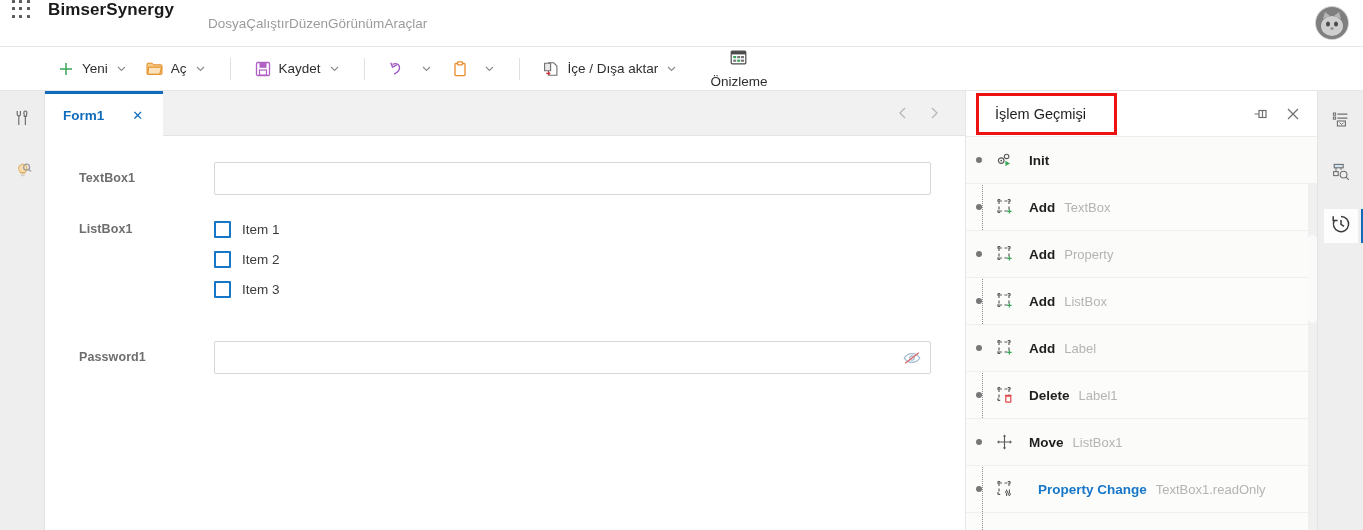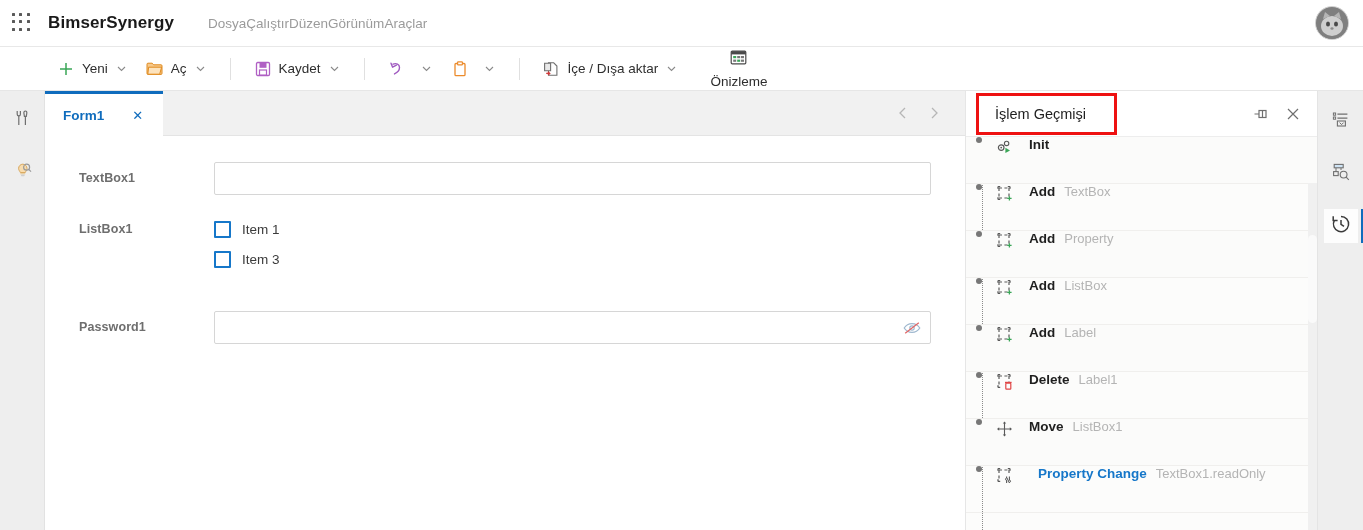--- a/index.html
+++ b/index.html
@@ -7,21 +7,21 @@
     width: 1363px; height: 530px;
     font-family: "Liberation Sans", sans-serif;
     background: #ffffff;
     overflow: hidden;
   }
   .app { position: relative; width: 1363px; height: 530px; background:#fff; }
 
   
   .topbar {
     height: 47px; width: 100%;
-    display: flex; align-items: center;
+    display: flex; 
     border-bottom: 1px solid #e8e8e8;
     background: #ffffff;
     position: relative;
   }
   .waffle { width: 20px; height: 20px; margin-left: 12px; margin-right: 16px;
             display: grid; grid-template-columns: repeat(3,1fr); grid-template-rows: repeat(3,1fr);
             gap: 2px; cursor: pointer; }
   .waffle i { display:block; width:3px; height:3px; background:#5a5a5a; border-radius:0.5px; }
   .brand { font-size: 17px; font-weight: 700; color: #1a1a1a; letter-spacing: .1px; margin-right: 34px; }
   .menu { display: flex; align-items: center; }
@@ -122,21 +122,21 @@
   .hist-title { font-size: 14.5px; color: #1f1f1f; }
   .hist-actions { margin-left: auto; display: flex; align-items: center; gap: 16px; padding-right: 4px;}
   .hact { cursor: pointer; width: 16px; height: 16px; display:flex;align-items:center;justify-content:center;}
 
   .hist-list { flex: 1 1 auto; position: relative; overflow: hidden; }
   .timeline {
     position: absolute; left: 16px; top: 0; bottom: 0; width: 0;
     border-left: 1.5px dotted #8a8a8a;
   }
   .hrow {
-    height: 47px; display: flex; 
+    height: 47px; display: flex; align-items: center;
     border-bottom: 1px solid #f0efed; padding-left: 10px; cursor: pointer;
     position: relative; background: transparent;
   }
   .hrow:nth-child(even) { background: #fbfbfa; }
   .dot { width: 6px; height: 6px; border-radius: 50%; background: #777; flex:0 0 6px; margin-right: 13px; z-index:1;}
   .hicon { width: 20px; height: 20px; flex:0 0 20px; display:flex; align-items:center; justify-content:center; margin-right: 14px;}
   .hicon svg { display:block; }
   .hact-name { font-size: 13.5px; font-weight: 700; color: #1f1f1f; margin-right: 9px; }
   .hact-name.accent { color: #1677c9; padding-left: 9px; }
   .htarget { font-size: 13px; color: #b4b4b4; }
@@ -374,20 +374,24 @@
             </div>
           </div>
         </div>
 
         <div class="frow" style="margin-bottom:30px;">
           <div class="flabel" style="padding-top:1px;">ListBox1</div>
           <div class="fctrl">
             <div class="lb-item">
               <span class="cbx"></span>
               <span class="lb-text">Item 1</span>
+            </div>
+            <div class="lb-item">
+              <span class="cbx"></span>
+              <span class="lb-text">Item 2</span>
             </div>
             <div class="lb-item">
               <span class="cbx"></span>
               <span class="lb-text">Item 3</span>
             </div>
           </div>
         </div>
 
         <div class="frow">
           <div class="flabel">Password1</div>

